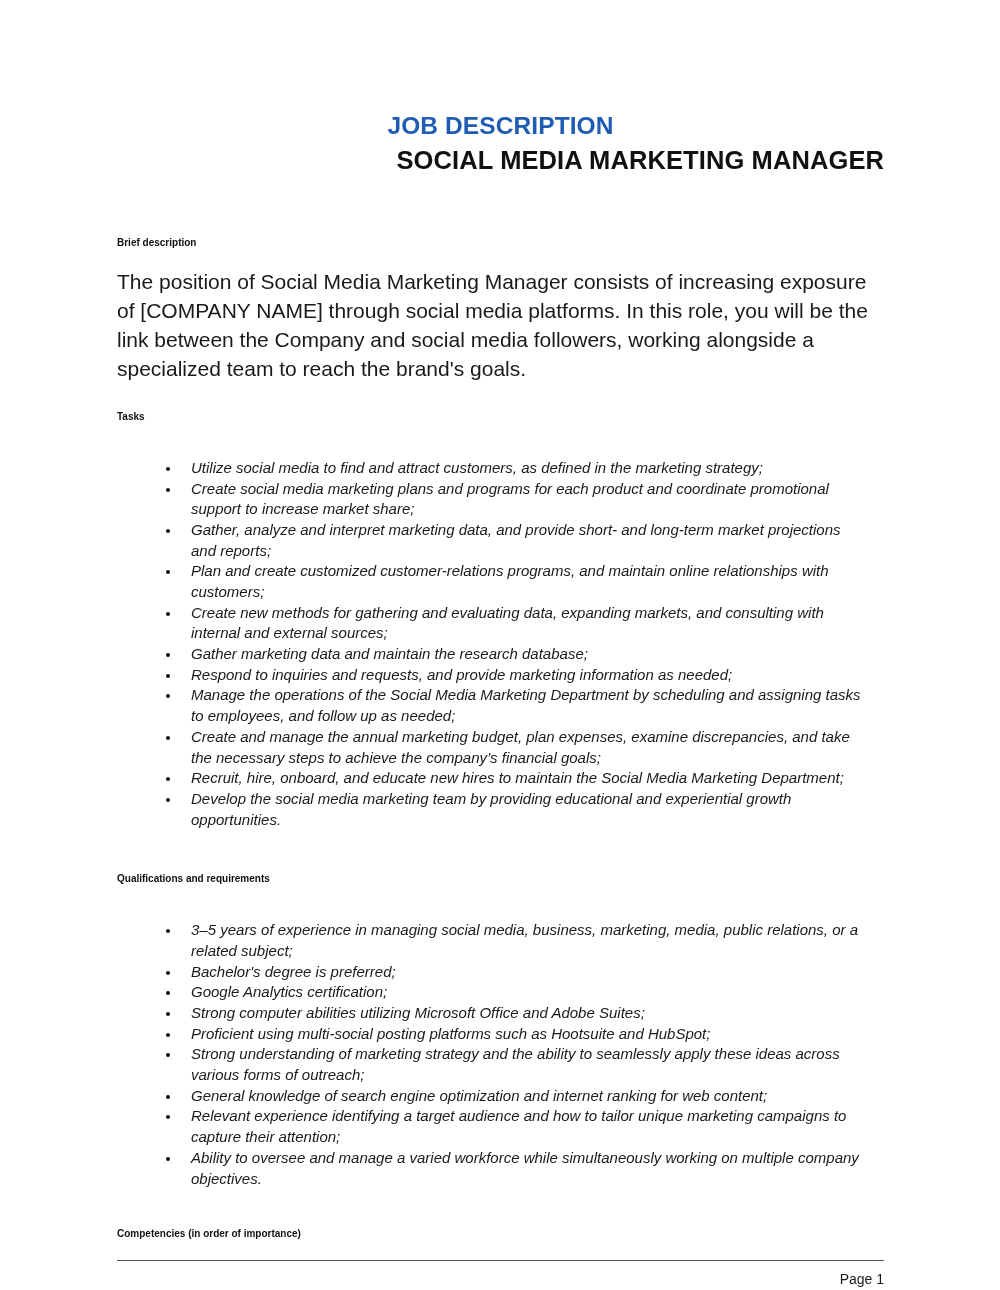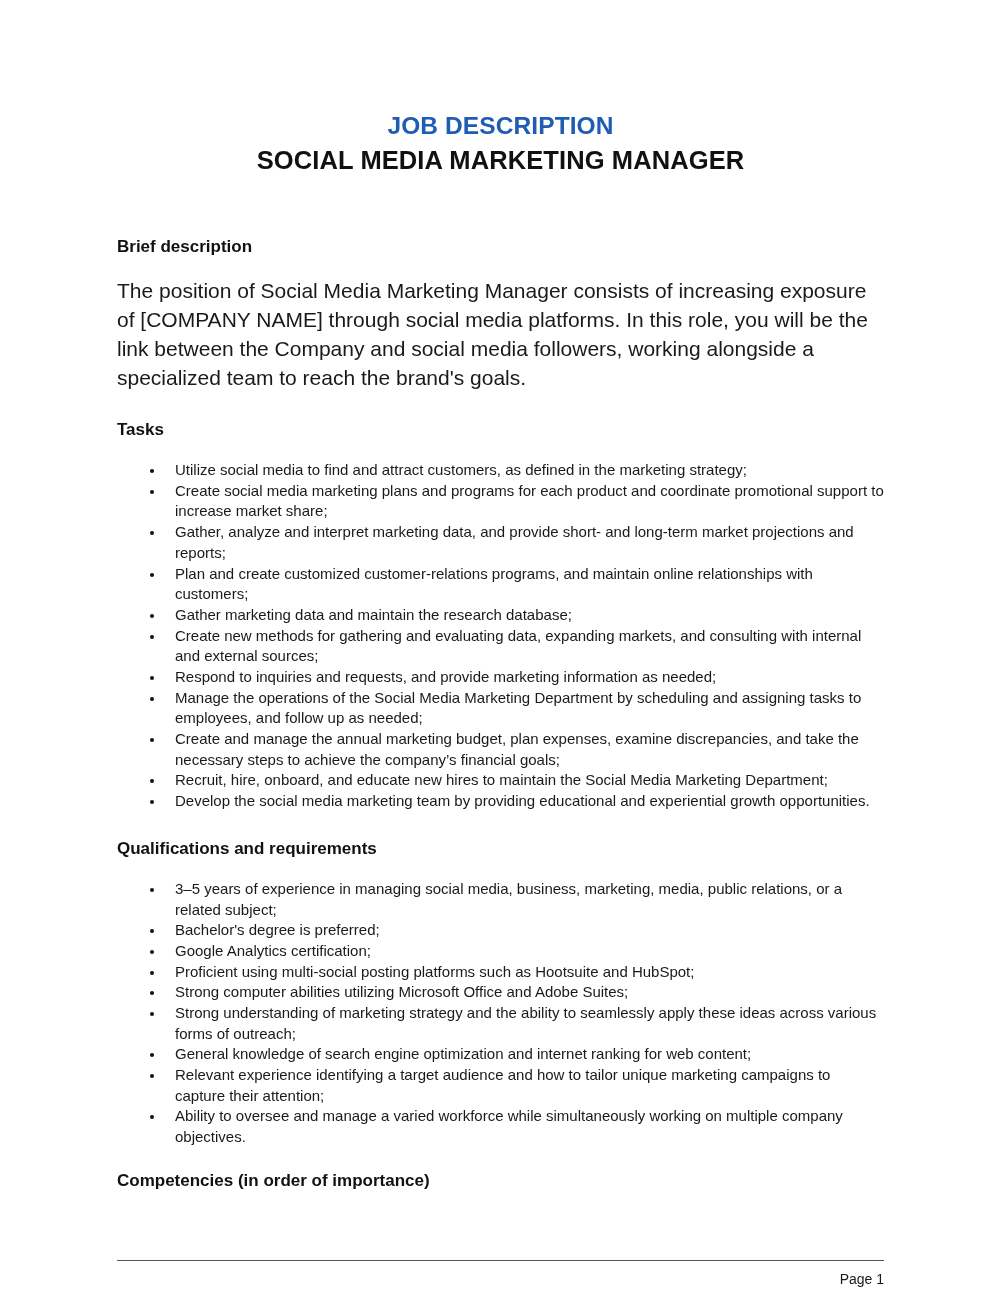--- a/index.html
+++ b/index.html
@@ -41,54 +41,56 @@
     line-height: 1.18;
     margin: 0;
   }
   .doc-title {
     font-size: 25.5px;
     font-weight: bold;
     color: #111111;
     letter-spacing: 0.1px;
     line-height: 1.22;
     margin: 4px 0 0 0;
+    text-align: right;
   }
 
   
   .content {
     position: absolute;
     left: 117px;
     top: 236px;
     width: 767px;
   }
 
   .section-heading {
-    font-size: 17px;
+    font-size: 10px;
     font-weight: bold;
     color: #111111;
     line-height: 1.3;
     margin: 0;
   }
 
   .para {
     font-size: 21px;
     line-height: 1.38;
     color: #1a1a1a;
     margin: 0;
   }
 
   .gap-after-heading { height: 19px; }
   .gap-section       { height: 26px; }
   .gap-section-sm    { height: 22px; }
 
   
   ul.bullets {
     list-style: none;
-    margin: 0;
+    margin: 16px;
     padding: 0;
+    font-style: italic;
   }
   ul.bullets > li {
     position: relative;
     padding-left: 58px;
     font-size: 15px;
     line-height: 1.38;
     color: #1a1a1a;
     margin: 0;
   }
   ul.bullets > li::before {
@@ -140,39 +142,39 @@
 
     <div class="gap-section"></div>
 
     <div class="section-heading">Tasks</div>
     <div class="gap-after-heading"></div>
     <ul class="bullets">
       <li>Utilize social media to find and attract customers, as defined in the marketing strategy;</li>
       <li>Create social media marketing plans and programs for each product and coordinate promotional support to increase market share;</li>
       <li>Gather, analyze and interpret marketing data, and provide short- and long-term market projections and reports;</li>
       <li>Plan and create customized customer-relations programs, and maintain online relationships with customers;</li>
+      <li>Create new methods for gathering and evaluating data, expanding markets, and consulting with internal and external sources;</li>
       <li>Gather marketing data and maintain the research database;</li>
-      <li>Create new methods for gathering and evaluating data, expanding markets, and consulting with internal and external sources;</li>
       <li>Respond to inquiries and requests, and provide marketing information as needed;</li>
       <li>Manage the operations of the Social Media Marketing Department by scheduling and assigning tasks to employees, and follow up as needed;</li>
       <li>Create and manage the annual marketing budget, plan expenses, examine discrepancies, and take the necessary steps to achieve the company’s financial goals;</li>
       <li>Recruit, hire, onboard, and educate new hires to maintain the Social Media Marketing Department;</li>
       <li>Develop the social media marketing team by providing educational and experiential growth opportunities.</li>
     </ul>
 
     <div class="gap-section"></div>
 
     <div class="section-heading">Qualifications and requirements</div>
     <div class="gap-after-heading"></div>
     <ul class="bullets">
       <li>3–5 years of experience in managing social media, business, marketing, media, public relations, or a related subject;</li>
       <li>Bachelor's degree is preferred;</li>
       <li>Google Analytics certification;</li>
+      <li>Strong computer abilities utilizing Microsoft Office and Adobe Suites;</li>
       <li>Proficient using multi-social posting platforms such as Hootsuite and HubSpot;</li>
-      <li>Strong computer abilities utilizing Microsoft Office and Adobe Suites;</li>
       <li>Strong understanding of marketing strategy and the ability to seamlessly apply these ideas across various forms of outreach;</li>
       <li>General knowledge of search engine optimization and internet ranking for web content;</li>
       <li>Relevant experience identifying a target audience and how to tailor unique marketing campaigns to capture their attention;</li>
       <li>Ability to oversee and manage a varied workforce while simultaneously working on multiple company objectives.</li>
     </ul>
 
     <div class="gap-section-sm"></div>
 
     <div class="section-heading">Competencies (in order of importance)</div>
 

